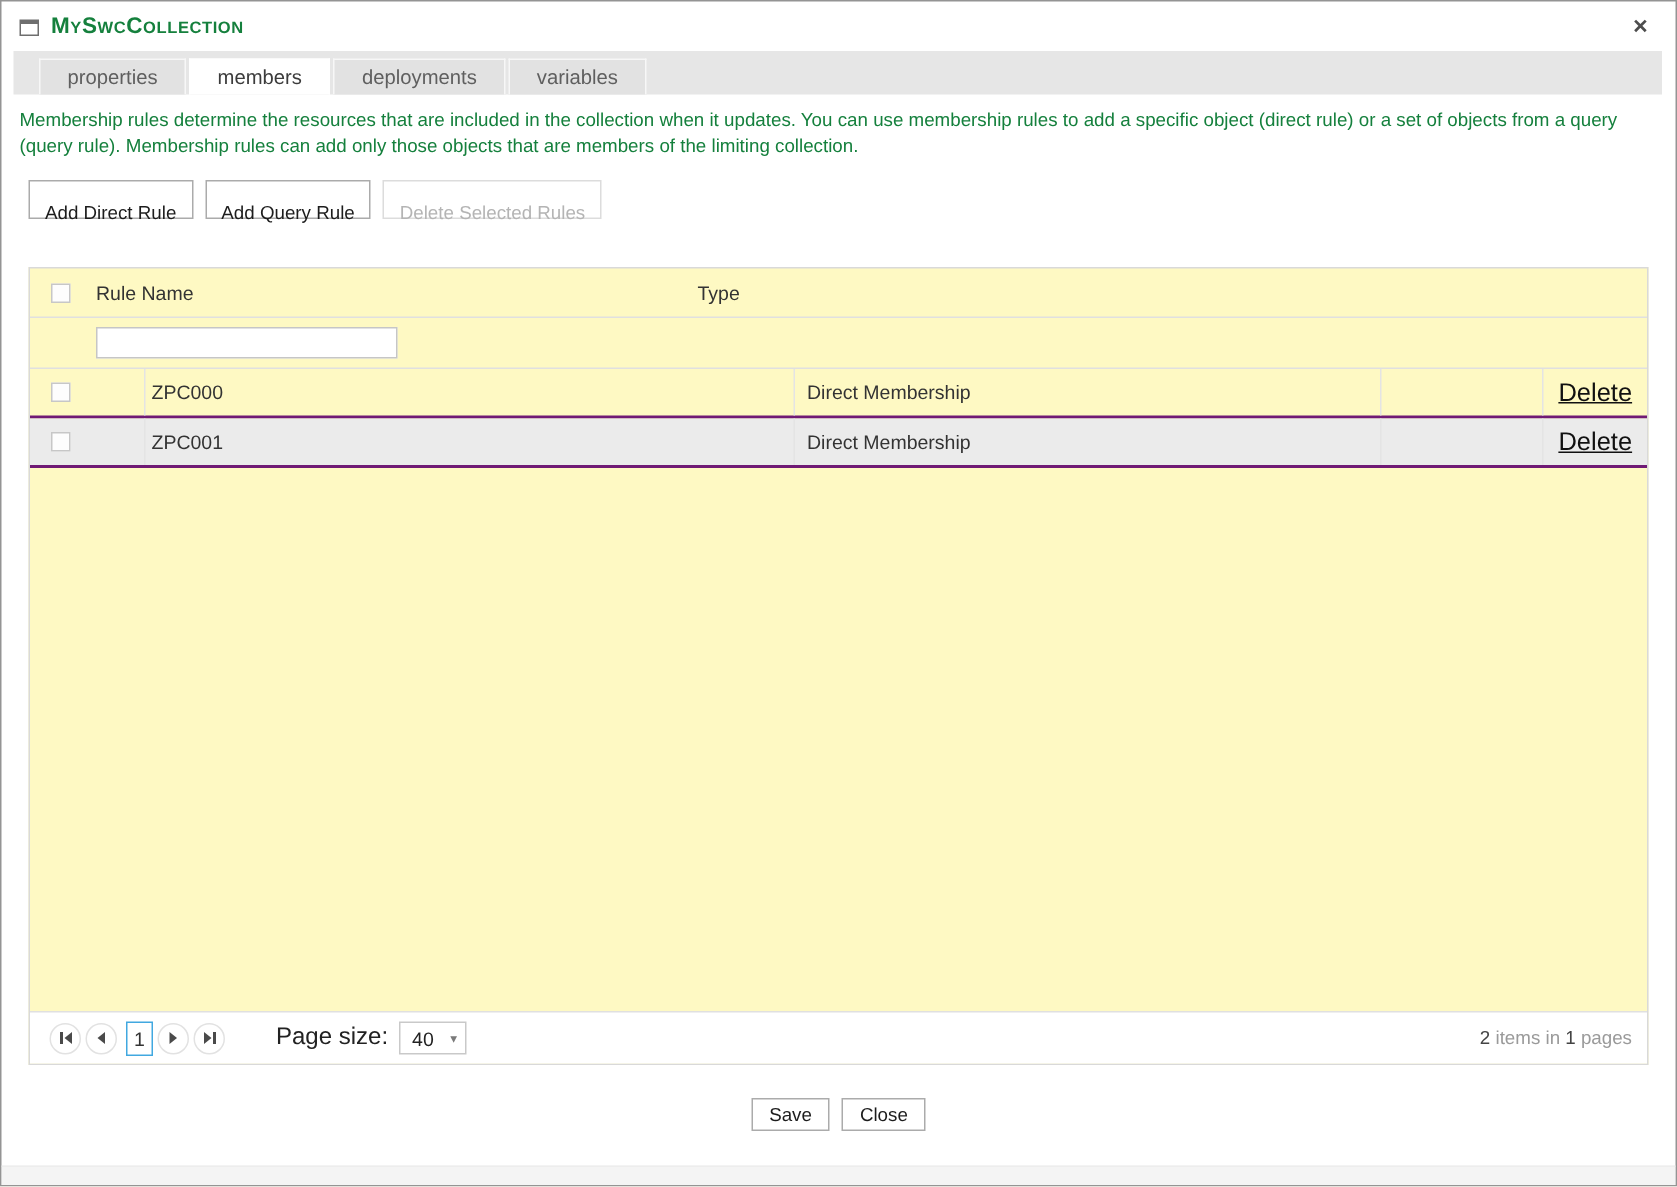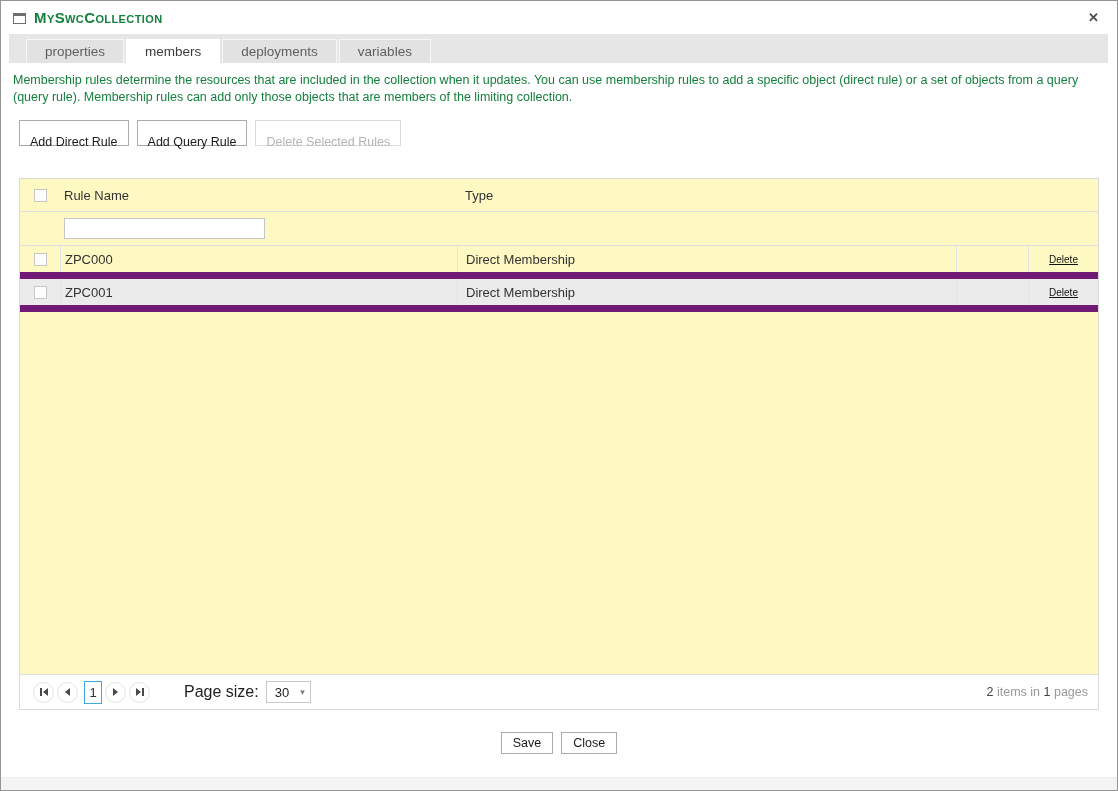--- a/index.html
+++ b/index.html
@@ -89,21 +89,21 @@
     margin: 32px 18px 0 18px;
     height: 532px; flex: none;
     border: 1px solid #d9d9d9;
     display: flex; flex-direction: column;
     font-size: 13px; color: #333;
     background: #fef9c3;
   }
   .g-row { display: flex; align-items: center; flex: none; }
   .g-head { height: 33px; border-bottom: 1px solid #e0e0e0; }
   .g-filter { height: 34px; border-bottom: 1px solid #e0e0e0; }
-  .g-data { height: 33px; border-bottom: 7px solid #701a75; }
+  .g-data { height: 33px; border-bottom: 2px solid #701a75; gap: 36px; }
   .g-data.alt { background: #ebebeb; }
 
   .c-check { width: 40px; flex: none; display: flex; justify-content: center; align-self: stretch; align-items: center; }
   .c-name  { width: 397px; flex: none; padding-left: 4px; align-self: stretch; display: flex; align-items: center; }
   .c-type  { flex: 1; padding-left: 8px; align-self: stretch; display: flex; align-items: center; }
   .c-spacer{ width: 72px; flex: none; align-self: stretch; }
   .c-action{ width: 70px; flex: none; align-self: stretch; display: flex; align-items: center; justify-content: center; }
 
   .g-data .c-name, .g-data .c-spacer { border-left: 1px solid #e4e4e4; }
   .g-data .c-type, .g-data .c-action { border-left: 1px solid #e4e4e4; }
@@ -116,21 +116,21 @@
   .filter-input {
     margin-left: 4px;
     width: 201px; height: 21px;
     border: 1px solid #c6c6c6;
     font-size: 12.5px; padding: 0 4px;
     font-family: "Liberation Sans", sans-serif;
     outline: none;
   }
   .delete-link {
     color: #111; text-decoration: underline;
-    font-size: 10px; cursor: pointer;
+    font-size: 17px; cursor: pointer;
   }
   .g-fill { flex: 1; }
 
   
   .pager {
     height: 35px; flex: none;
     border-top: 1px solid #e0e0e0;
     display: flex; align-items: center;
     padding: 0 10px 0 13px;
     background: #fff;
@@ -271,21 +271,21 @@
       </div>
       <div class="pg-btn">
         <span class="ico-last">
             <span class="tri-r"></span>
             <span class="bar-v"></span>
           </span>
       </div>
 
       <span class="pg-size-label">Page size:</span>
       <div class="pg-dropdown">
-        <span>30</span>
+        <span>40</span>
         <span class="arrow">▾</span>
       </div>
 
       <div class="pg-summary"><span class="num">2</span><span> items in </span><span class="num">1</span><span> pages</span></div>
     </div>
   </div>
 
   <div class="footer-buttons">
     <button class="btn">Save</button>
     <button class="btn">Close</button>

